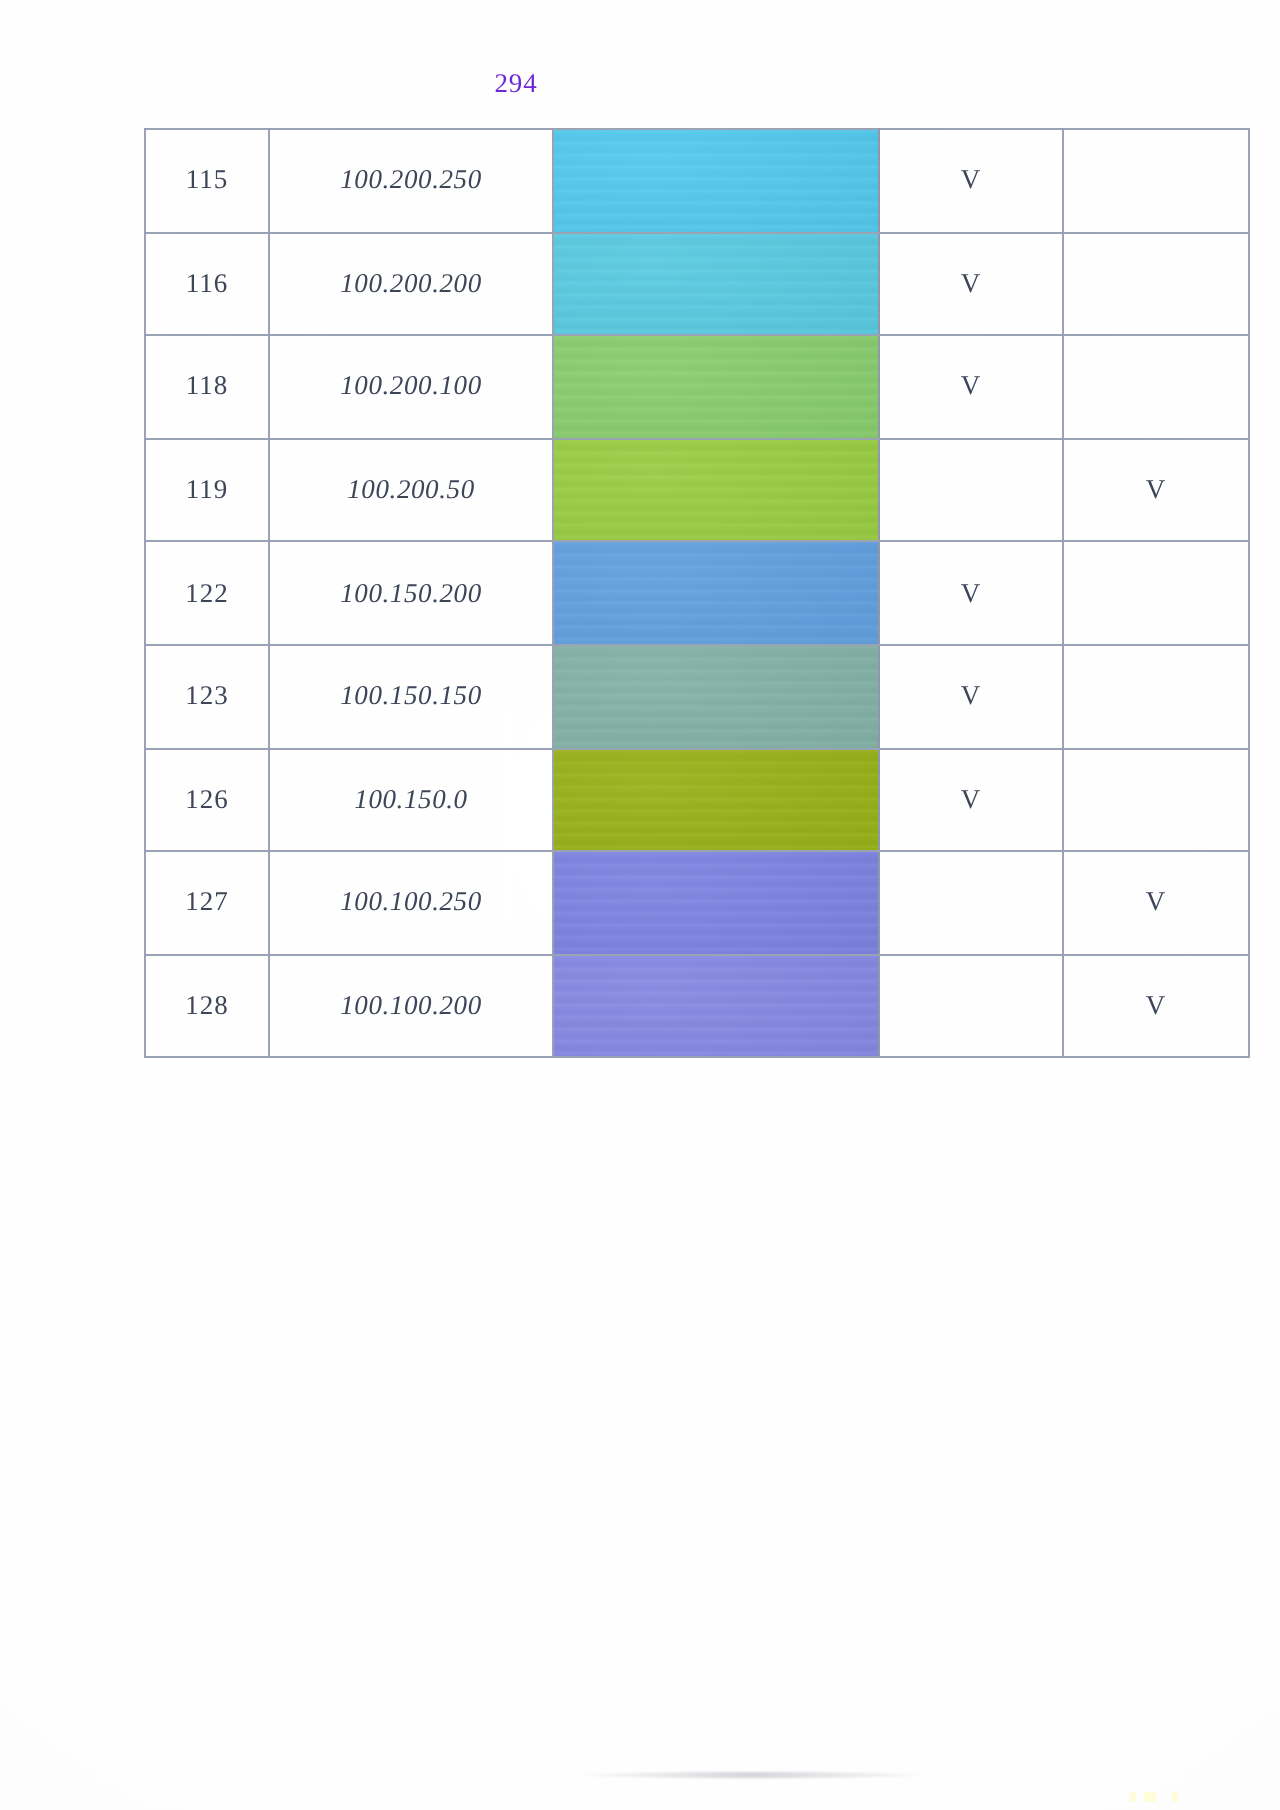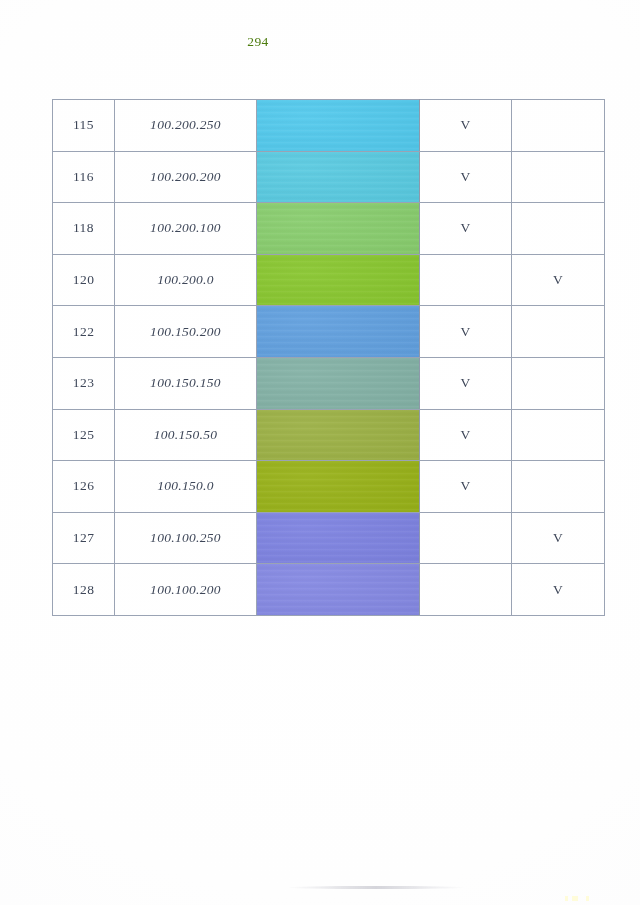--- a/index.html
+++ b/index.html
@@ -25,31 +25,30 @@
   }
 
   .page-number {
     position: absolute;
     top: 34px;
     left: 0;
     width: 516px;
     text-align: center;
     font-size: 13.5px;
     letter-spacing: 0.4px;
-    color: #4d7c0f;
+    color: #6d28d9;
   }
 
   .color-table {
     position: absolute;
-    left: 52px;
+    left: 72px;
     top: 64px;
     width: 552px;
     border-collapse: collapse;
     table-layout: fixed;
-    margin-top: 35px;
   }
   .color-table td {
     border: 1px solid #9aa3b4;
     height: 50.6px;
     padding: 0;
     text-align: center;
     vertical-align: middle;
     font-size: 13.5px;
     color: #3d4658;
     background: transparent;
@@ -162,51 +161,42 @@
       <tr>
         <td class="idx">118</td>
         <td class="rgb">100.200.100</td>
         <td class="swatch-cell">
           <span class="swatch" style="background-color: rgb(134, 204, 107);"></span>
         </td>
         <td class="mark">V</td>
         <td class="mark"></td>
       </tr>
       <tr>
-        <td class="idx">120</td>
-        <td class="rgb">100.200.0</td>
-        <td class="swatch-cell">
-          <span class="swatch" style="background-color: rgb(134, 197, 43);"></span>
+        <td class="idx">119</td>
+        <td class="rgb">100.200.50</td>
+        <td class="swatch-cell">
+          <span class="swatch" style="background-color: rgb(151, 203, 63);"></span>
         </td>
         <td class="mark"></td>
         <td class="mark">V</td>
       </tr>
       <tr>
         <td class="idx">122</td>
         <td class="rgb">100.150.200</td>
         <td class="swatch-cell">
           <span class="swatch" style="background-color: rgb(94, 158, 222);"></span>
         </td>
         <td class="mark">V</td>
         <td class="mark"></td>
       </tr>
       <tr>
         <td class="idx">123</td>
         <td class="rgb">100.150.150</td>
         <td class="swatch-cell">
           <span class="swatch" style="background-color: rgb(129, 176, 164);"></span>
-        </td>
-        <td class="mark">V</td>
-        <td class="mark"></td>
-      </tr>
-      <tr>
-        <td class="idx">125</td>
-        <td class="rgb">100.150.50</td>
-        <td class="swatch-cell">
-          <span class="swatch" style="background-color: rgb(154, 175, 65);"></span>
         </td>
         <td class="mark">V</td>
         <td class="mark"></td>
       </tr>
       <tr>
         <td class="idx">126</td>
         <td class="rgb">100.150.0</td>
         <td class="swatch-cell">
           <span class="swatch" style="background-color: rgb(150, 176, 20);"></span>
         </td>

